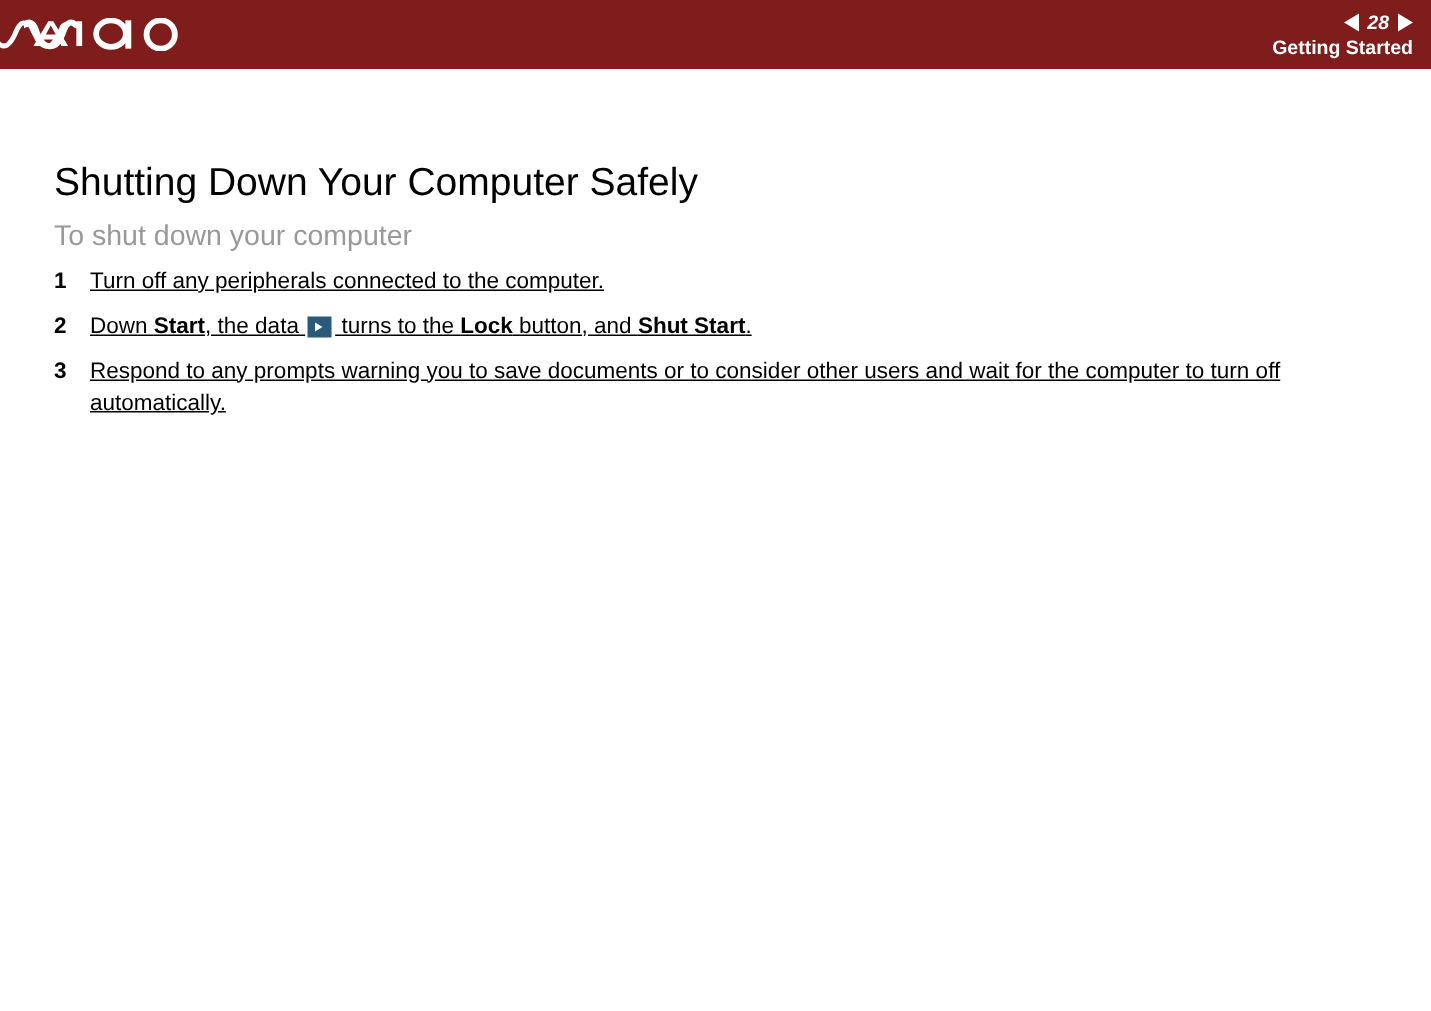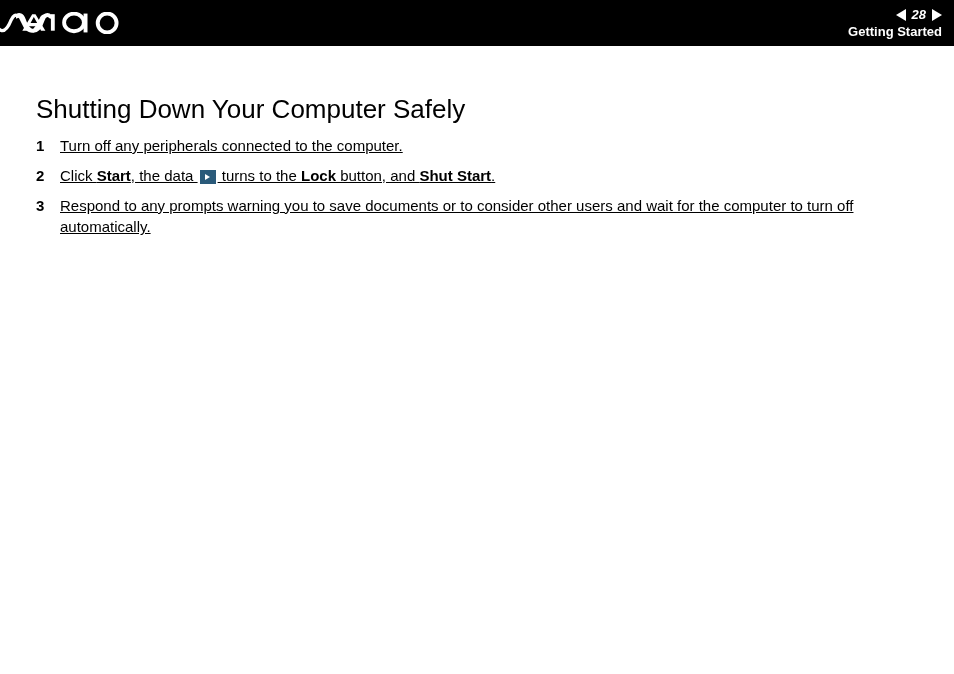--- a/index.html
+++ b/index.html
@@ -8,21 +8,21 @@
       box-sizing: border-box;
     }
     body {
       font-family: Arial, Helvetica, sans-serif;
       width: 954px;
       height: 674px;
       background: #fff;
       position: relative;
     }
     .header {
-      background: #000000;
+      background: #7f1d1d;
       color: #fff;
       height: 46px;
       display: flex;
       align-items: center;
       justify-content: space-between;
       padding: 0 12px 0 16px;
     }
     .logo {
       display: flex;
       align-items: center;
@@ -59,21 +59,21 @@
     .page-number {
       font-size: 13px;
       font-style: italic;
       font-weight: bold;
     }
     .section-name {
       font-size: 13px;
       font-weight: bold;
     }
     .content {
-      padding: 48px 36px 0 36px;
+      padding: 60px 36px 0 36px;
     }
     .page-title {
       font-size: 26px;
       font-weight: normal;
       color: #000;
       margin-bottom: 10px;
     }
     .intro-text {
       font-size: 15px;
       color: #000;
@@ -164,29 +164,30 @@
       <div class="nav-arrow-left"></div>
       <span class="page-number">28</span>
       <div class="nav-arrow-right"></div>
     </div>
     <div class="section-name">Getting Started</div>
   </div>
 </div>
 
 <div class="content">
   <h1 class="page-title">Shutting Down Your Computer Safely</h1>
+  <h2 class="subsection-title">To shut down your computer</h2>
   <ol class="steps">
     <li class="step">
       <span class="step-number">1</span>
       <span class="step-text">Turn off any peripherals connected to the computer.</span>
     </li>
     <li class="step">
       <span class="step-number">2</span>
       <span class="step-text">
-        <span>Click </span><b>Start</b><span>, the data </span><span class="arrow-icon"></span><span> turns to the </span><b>Lock</b><span> button, and </span><b>Shut Start</b><span>.</span>
+        <span>Down </span><b>Start</b><span>, the data </span><span class="arrow-icon"></span><span> turns to the </span><b>Lock</b><span> button, and </span><b>Shut Start</b><span>.</span>
       </span>
     </li>
     <li class="step">
       <span class="step-number">3</span>
       <span class="step-text">
         <span>Respond to any prompts warning you to save documents or to consider other users and wait for the computer to turn off automatically.</span><br>
       </span>
     </li>
   </ol>
 </div>

